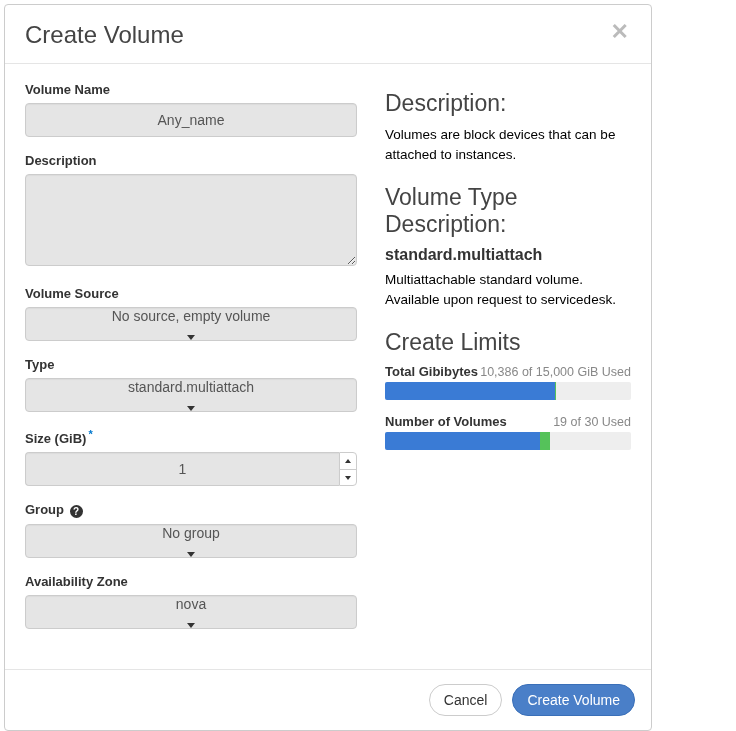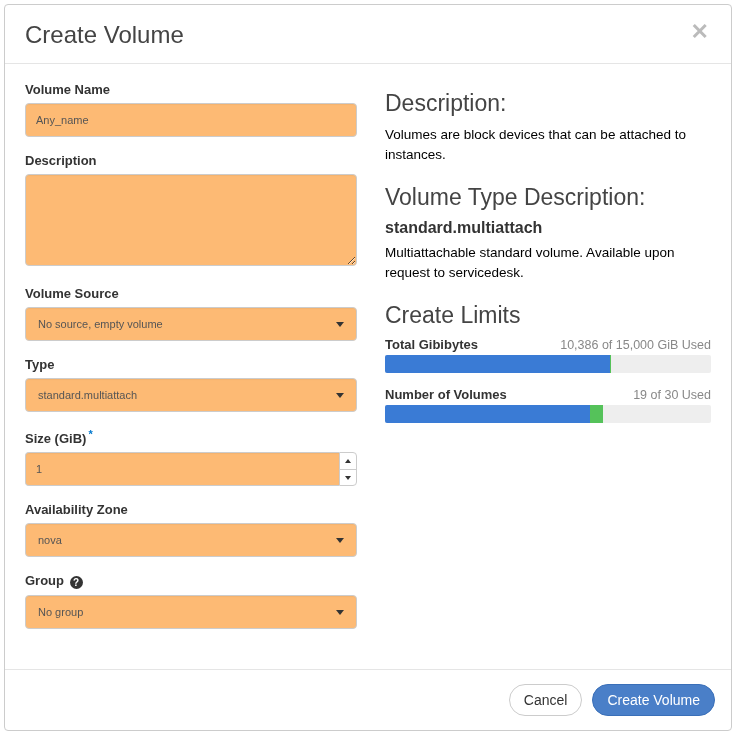--- a/index.html
+++ b/index.html
@@ -6,21 +6,21 @@
   body {
     margin: 0;
     padding: 4px;
     font-family: -apple-system, Helvetica, Arial, sans-serif;
     background: #fff;
     color: #333;
   }
   .modal {
     border: 1px solid #ccc;
     border-radius: 4px;
-    width: 728px;
+    width: 648px;
     background: #fff;
   }
   .modal-header {
     padding: 16px 20px 14px 20px;
     border-bottom: 1px solid #e5e5e5;
     display: flex;
     justify-content: space-between;
     align-items: flex-start;
   }
   .modal-title {
@@ -67,36 +67,38 @@
     color: #fff;
     font-size: 10px;
     font-weight: bold;
     align-items: center;
     justify-content: center;
     margin-left: 2px;
     vertical-align: -1px;
   }
   .input, .textarea, .select, .spin {
     width: 100%;
-    font-size: 11px;
+    font-size: 14px;
     color: #555;
     border: 1px solid #ccc;
     border-radius: 4px;
-    background: #fdba74;
+    background: #e5e5e5;
     box-shadow: inset 0 1px 1px rgba(0,0,0,0.04);
+    text-align: center;
   }
   .input { height: 34px; padding: 6px 10px; }
   .textarea { height: 92px; padding: 6px 10px; resize: both; font-family: inherit; }
   .select {
     height: 34px;
     display: flex;
     align-items: center;
     justify-content: space-between;
     padding: 0 12px;
     cursor: pointer;
+    flex-direction: column;
   }
   .caret {
     width: 0; height: 0;
     border-left: 4px solid transparent;
     border-right: 4px solid transparent;
     border-top: 5px solid #333;
   }
   .spin-wrap { display:flex; }
   .spin { height: 34px; padding: 6px 10px; border-radius: 4px 0 0 4px; border-right: none; flex:1; }
   .spin-btns { display:flex; flex-direction:column; border:1px solid #ccc; border-radius:0 4px 4px 0; width:18px; }
@@ -183,38 +185,38 @@
                 <span class="sarrow-up"></span>
               </div>
             <div class="spin-btn">
                 <span class="sarrow-dn"></span>
               </div>
           </div>
         </div>
       </div>
 
       <div class="form-group">
-        <label class="form-label">Availability Zone</label>
-        <div class="select">
-          <span>nova</span>
-          <span class="caret"></span>
-        </div>
-      </div>
-
-      <div class="form-group">
         <label class="form-label">
           <span>Group</span>
           <span class="help-ic">?</span>
         </label>
         <div class="select">
           <span>No group</span>
           <span class="caret"></span>
         </div>
       </div>
 
+      <div class="form-group">
+        <label class="form-label">Availability Zone</label>
+        <div class="select">
+          <span>nova</span>
+          <span class="caret"></span>
+        </div>
+      </div>
+
     </div>
 
     <div class="col-right">
       <h2 class="h2">Description:</h2>
       <p class="desc-p">Volumes are block devices that can be attached to instances.</p>
 
       <h2 class="h2">Volume Type Description:</h2>
       <h3 class="h3">standard.multiattach</h3>
       <p class="desc-p">Multiattachable standard volume. Available upon request to servicedesk.</p>
 

